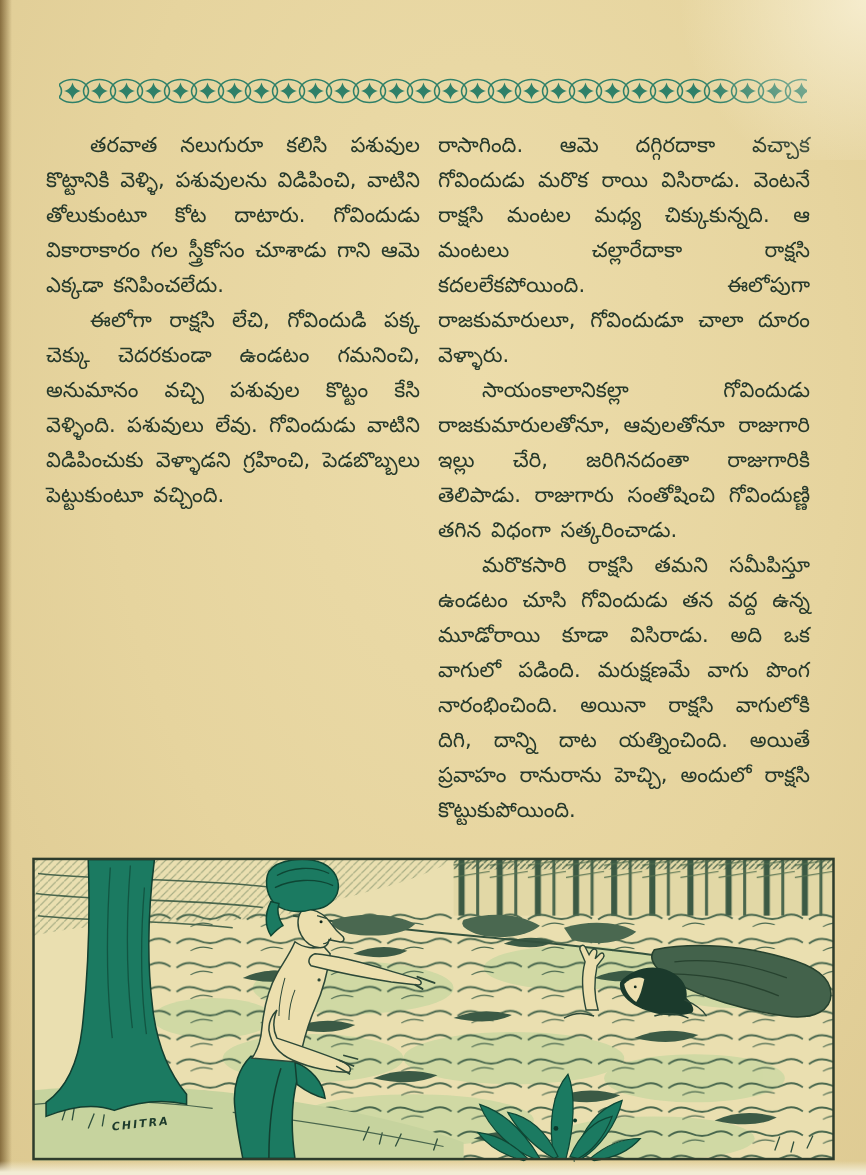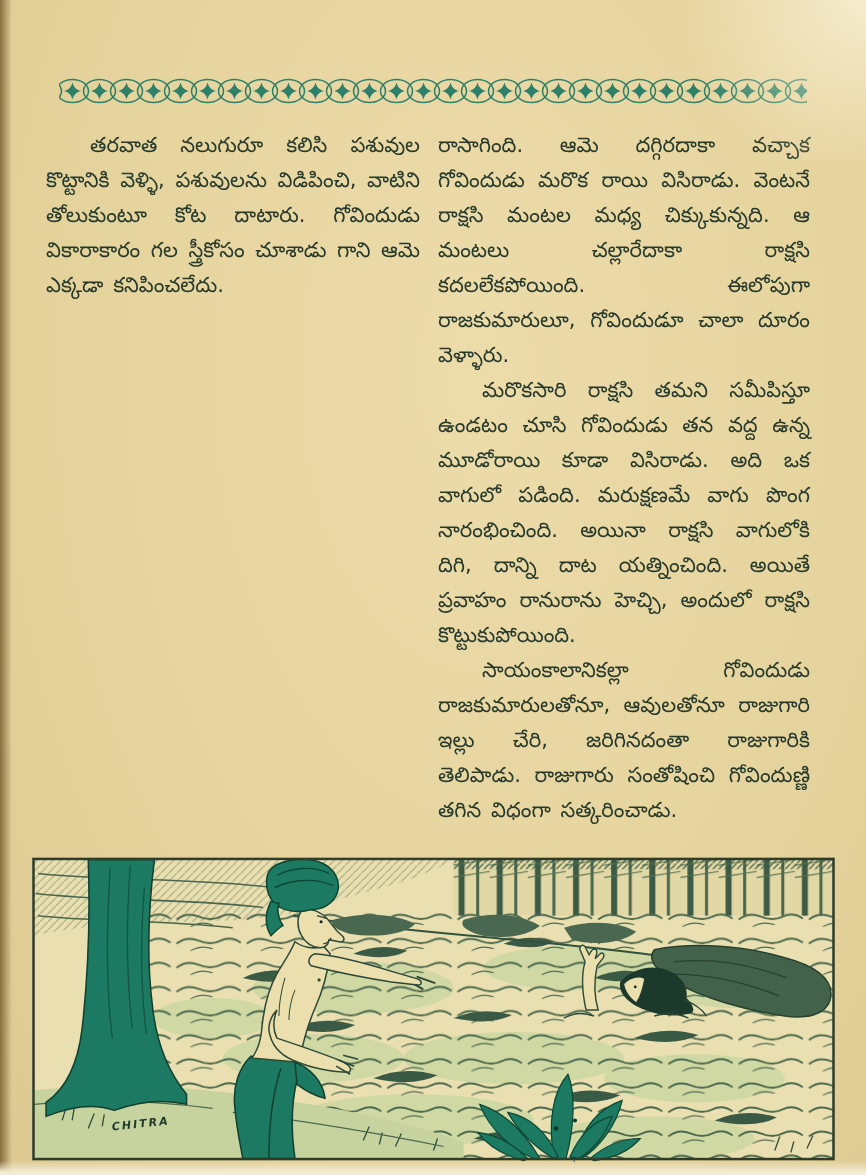--- a/index.html
+++ b/index.html
@@ -73,25 +73,26 @@
         </g>
         <path transform="translate(13.5,17)" d="M0,-8.5 C1.5,-3.5 3.5,-1.5 8.5,0 C3.5,1.5 1.5,3.5 0,8.5 C-1.5,3.5 -3.5,1.5 -8.5,0 C-3.5,-1.5 -1.5,-3.5 0,-8.5 Z" fill="#2f8068"></path>
       </pattern>
     </defs>
     <rect width="748" height="34" fill="url(#chain)"></rect>
   </svg>
 
   <div class="text-area">
     <div class="col left">
       <p class="para indent">తరవాత నలుగురూ కలిసి పశువుల కొట్టానికి వెళ్ళి, పశువులను విడిపించి, వాటిని తోలుకుంటూ కోట దాటారు. గోవిందుడు వికారాకారం గల స్త్రీకోసం చూశాడు గాని ఆమె ఎక్కడా కనిపించలేదు.</p>
+      <p class="para indent">ఈలోగా రాక్షసి లేచి, గోవిందుడి పక్క చెక్కు చెదరకుండా ఉండటం గమనించి, అనుమానం వచ్చి పశువుల కొట్టం కేసి వెళ్ళింది. పశువులు లేవు. గోవిందుడు వాటిని విడిపించుకు వెళ్ళాడని గ్రహించి, పెడబొబ్బలు పెట్టుకుంటూ వచ్చింది.</p>
     </div>
     <div class="col right">
       <p class="para">రాసాగింది. ఆమె దగ్గిరదాకా వచ్చాక గోవిందుడు మరొక రాయి విసిరాడు. వెంటనే రాక్షసి మంటల మధ్య చిక్కుకున్నది. ఆ మంటలు చల్లారేదాకా రాక్షసి కదలలేకపోయింది. ఈలోపుగా రాజకుమారులూ, గోవిందుడూ చాలా దూరం వెళ్ళారు.</p>
+      <p class="para indent">సాయంకాలానికల్లా గోవిందుడు రాజకుమారులతోనూ, ఆవులతోనూ రాజుగారి ఇల్లు చేరి, జరిగినదంతా రాజుగారికి తెలిపాడు. రాజుగారు సంతోషించి గోవిందుణ్ణి తగిన విధంగా సత్కరించాడు.</p>
       <p class="para indent">మరొకసారి రాక్షసి తమని సమీపిస్తూ ఉండటం చూసి గోవిందుడు తన వద్ద ఉన్న మూడోరాయి కూడా విసిరాడు. అది ఒక వాగులో పడింది. మరుక్షణమే వాగు పొంగ నారంభించింది. అయినా రాక్షసి వాగులోకి దిగి, దాన్ని దాట యత్నించింది. అయితే ప్రవాహం రానురాను హెచ్చి, అందులో రాక్షసి కొట్టుకుపోయింది.</p>
-      <p class="para indent">సాయంకాలానికల్లా గోవిందుడు రాజకుమారులతోనూ, ఆవులతోనూ రాజుగారి ఇల్లు చేరి, జరిగినదంతా రాజుగారికి తెలిపాడు. రాజుగారు సంతోషించి గోవిందుణ్ణి తగిన విధంగా సత్కరించాడు.</p>
     </div>
   </div>
 
   <div class="illustration-frame">
     <svg width="803" height="306" viewBox="0 0 800 302">
       <defs>
         <pattern id="waves" width="70" height="24" patternUnits="userSpaceOnUse">
           <path d="M4 14 Q 14 6 26 11 T 48 11 T 68 13" fill="none" stroke="#46654c" stroke-width="1.8"></path>
           <path d="M18 21 q 10 -6 22 -2" fill="none" stroke="#46654c" stroke-width="1.1"></path>
         </pattern>

